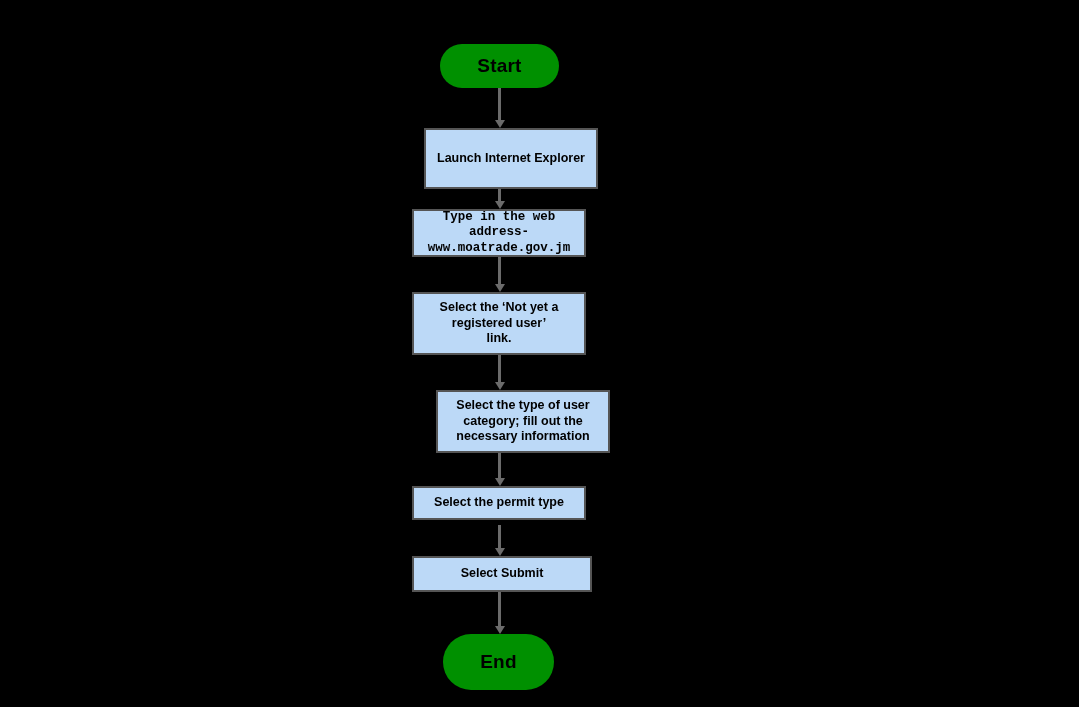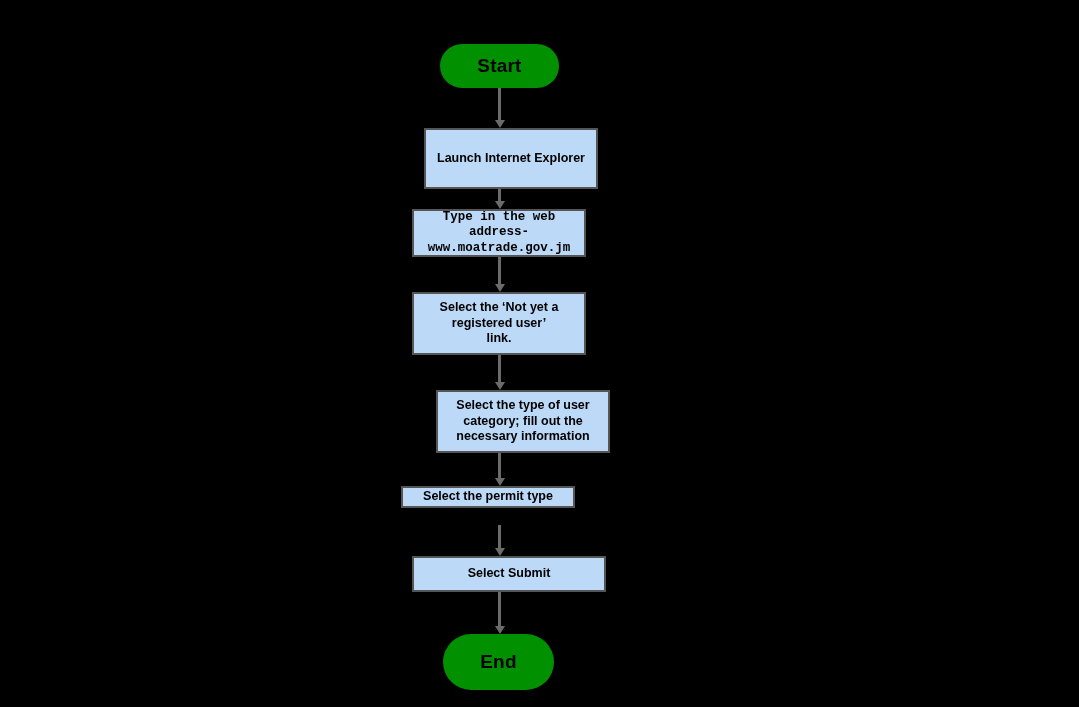--- a/index.html
+++ b/index.html
@@ -139,25 +139,25 @@
 registered user’
 link.</span>
   </div>
 
   <div class="node process" style="left:412px; top:390px; width:174px; height:63px;margin-left:24px;">
     <span class="node-text">Select the type of user
 category; fill out the
 necessary information</span>
   </div>
 
-  <div class="node process" style="left:401px; top:486px; width:174px; height:22px;">
+  <div class="node process" style="left:412px; top:486px; width:174px; height:34px;">
     <span class="node-text">Select the permit type</span>
   </div>
 
-  <div class="node process" style="left:412px; top:556px; width:194px; height:36px;">
+  <div class="node process" style="left:412px; top:556px; width:180px; height:36px;">
     <span class="node-text">Select Submit</span>
   </div>
 
   <div class="node terminator" style="left:443px; top:634px; width:111px; height:56px;">
     <span class="node-text">End</span>
   </div>
 
 </div>
 
 </body></html>

